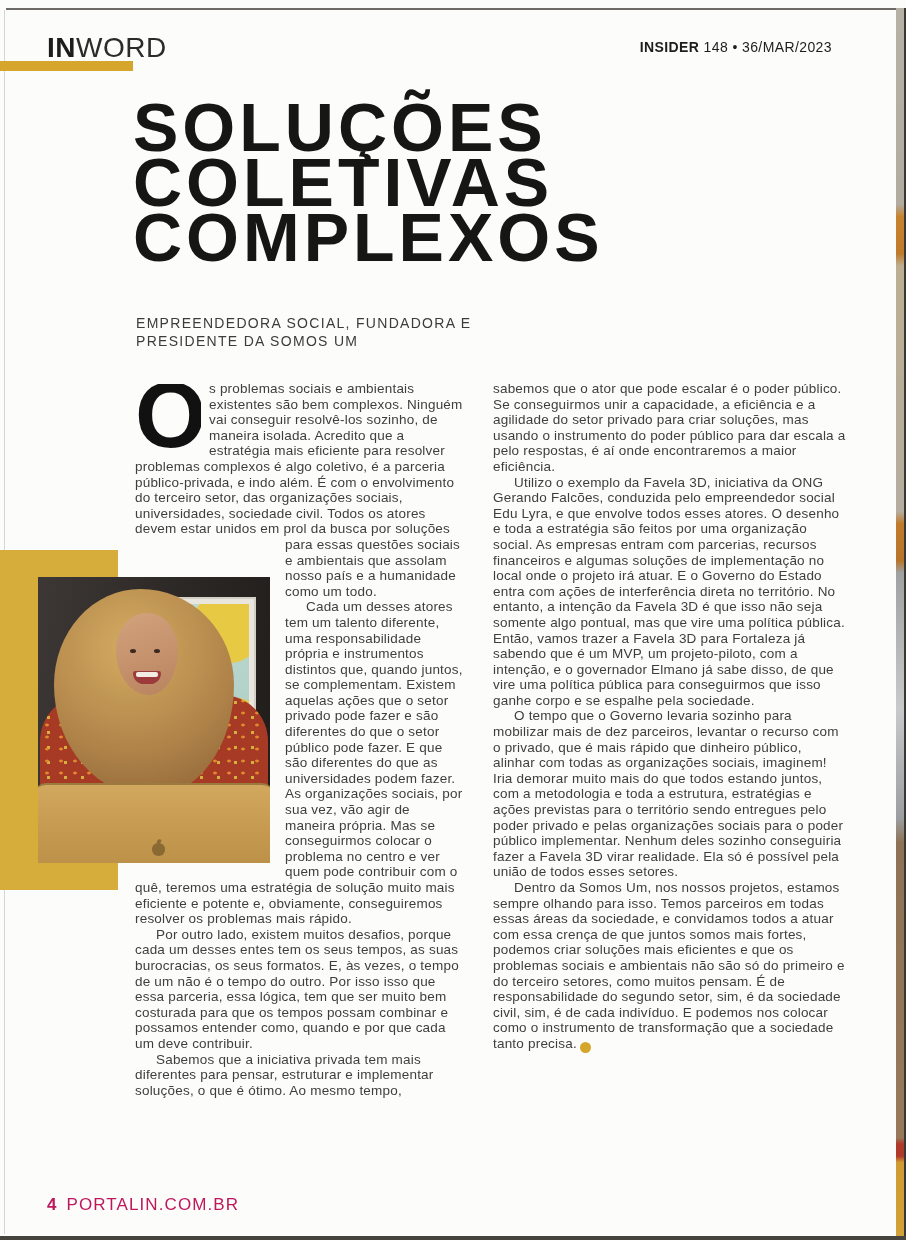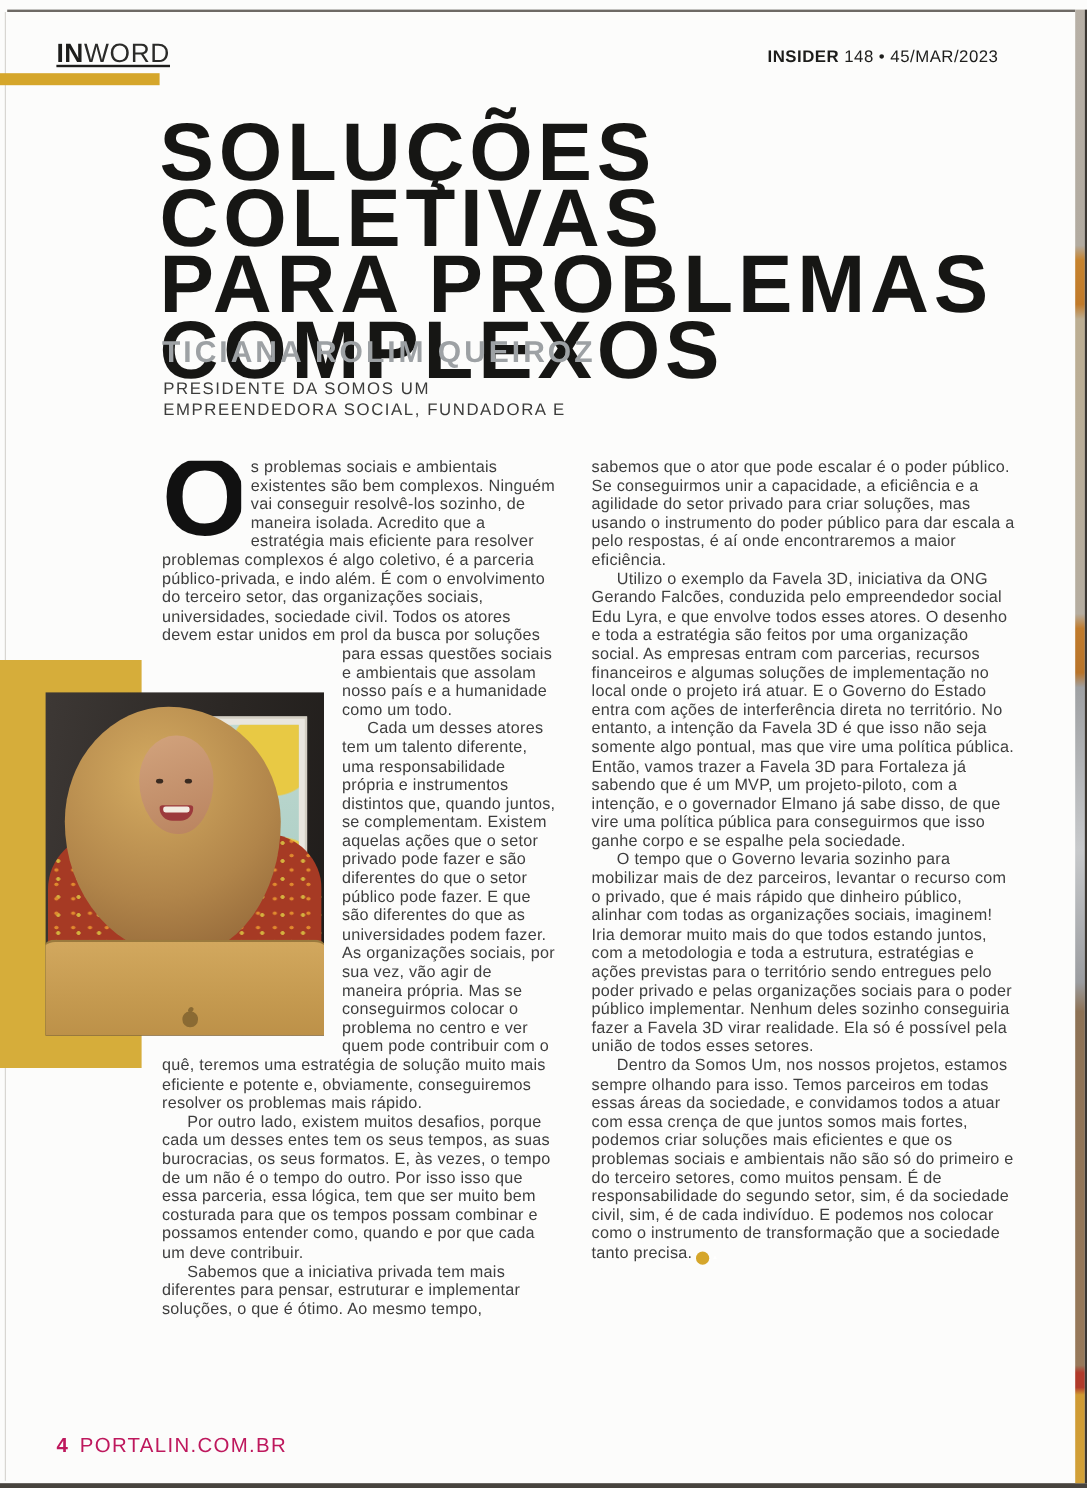--- a/index.html
+++ b/index.html
@@ -20,21 +20,21 @@
       #bcae92 21%, #b5ada0 41%,
       #c07b2c 42%, #b8742a 45%,
       #9fa1a3 46%, #c7c9cb 57%, #9b9da0 66%,
       #8d7255 68%, #97795a 92%,
       #b03a2a 92.5%, #b03a2a 93.5%,
       #cf9a33 94%, #d2a138 100%);
     border-right:2px solid #3a3631;
   }
 
   
-  .masthead{position:absolute;left:47px;top:32px;font-size:22px;letter-spacing:.5px;color:#1d1d1b;text-decoration:underline;}
+  .masthead{position:absolute;left:47px;top:32px;font-size:28px;letter-spacing:.5px;color:#1d1d1b;}
   .masthead .bold{font-weight:bold;}
   .masthead .light{font-weight:normal;color:#2b2b29;}
   .issue-info{position:absolute;right:74px;top:39px;font-size:14px;letter-spacing:.4px;color:#1d1d1b;}
   .issue-info .bold{font-weight:bold;text-align:right;}
   .header-rule{position:absolute;left:0;top:61px;width:133px;height:10px;background:#d5a62b;}
 
   
   .title{position:absolute;left:133px;top:100px;width:730px;
     font-size:68px;line-height:55px;font-weight:bold;letter-spacing:4px;color:#161614;}
   .author-name{position:absolute;left:135px;top:280px;font-size:25px;font-weight:bold;
@@ -108,32 +108,30 @@
 <body>
 
 <div class="page">
 
   <div class="edge-top"></div>
   <div class="edge-left"></div>
   <div class="edge-bottom"></div>
   <div class="next-page-strip"></div>
 
   <div class="masthead"><span class="bold">IN</span><span class="light">WORD</span></div>
-  <div class="issue-info"><span class="bold">INSIDER</span><span> 148 • 45/MAR/2023</span></div>
+  <div class="issue-info"><span class="bold">INSIDER</span><span> 148 • 36/MAR/2023</span></div>
   <div class="header-rule"></div>
 
   <div class="title">
     <div>SOLUÇÕES COLETIVAS</div>
-    <div>PARA PROBLEMAS</div>
     <div>COMPLEXOS</div>
   </div>
-  <div class="author-name">TICIANA ROLIM QUEIROZ</div>
   <div class="author-role">
+    <div>EMPREENDEDORA SOCIAL, FUNDADORA E</div>
     <div>PRESIDENTE DA SOMOS UM</div>
-    <div>EMPREENDEDORA SOCIAL, FUNDADORA E</div>
   </div>
 
   <div class="gold-block"></div>
   <div class="photo">
     <div class="artwork-frame">
       <div class="artwork"></div>
     </div>
     <div class="cardigan"></div>
     <div class="inner-top"></div>
     <div class="neck"></div>

